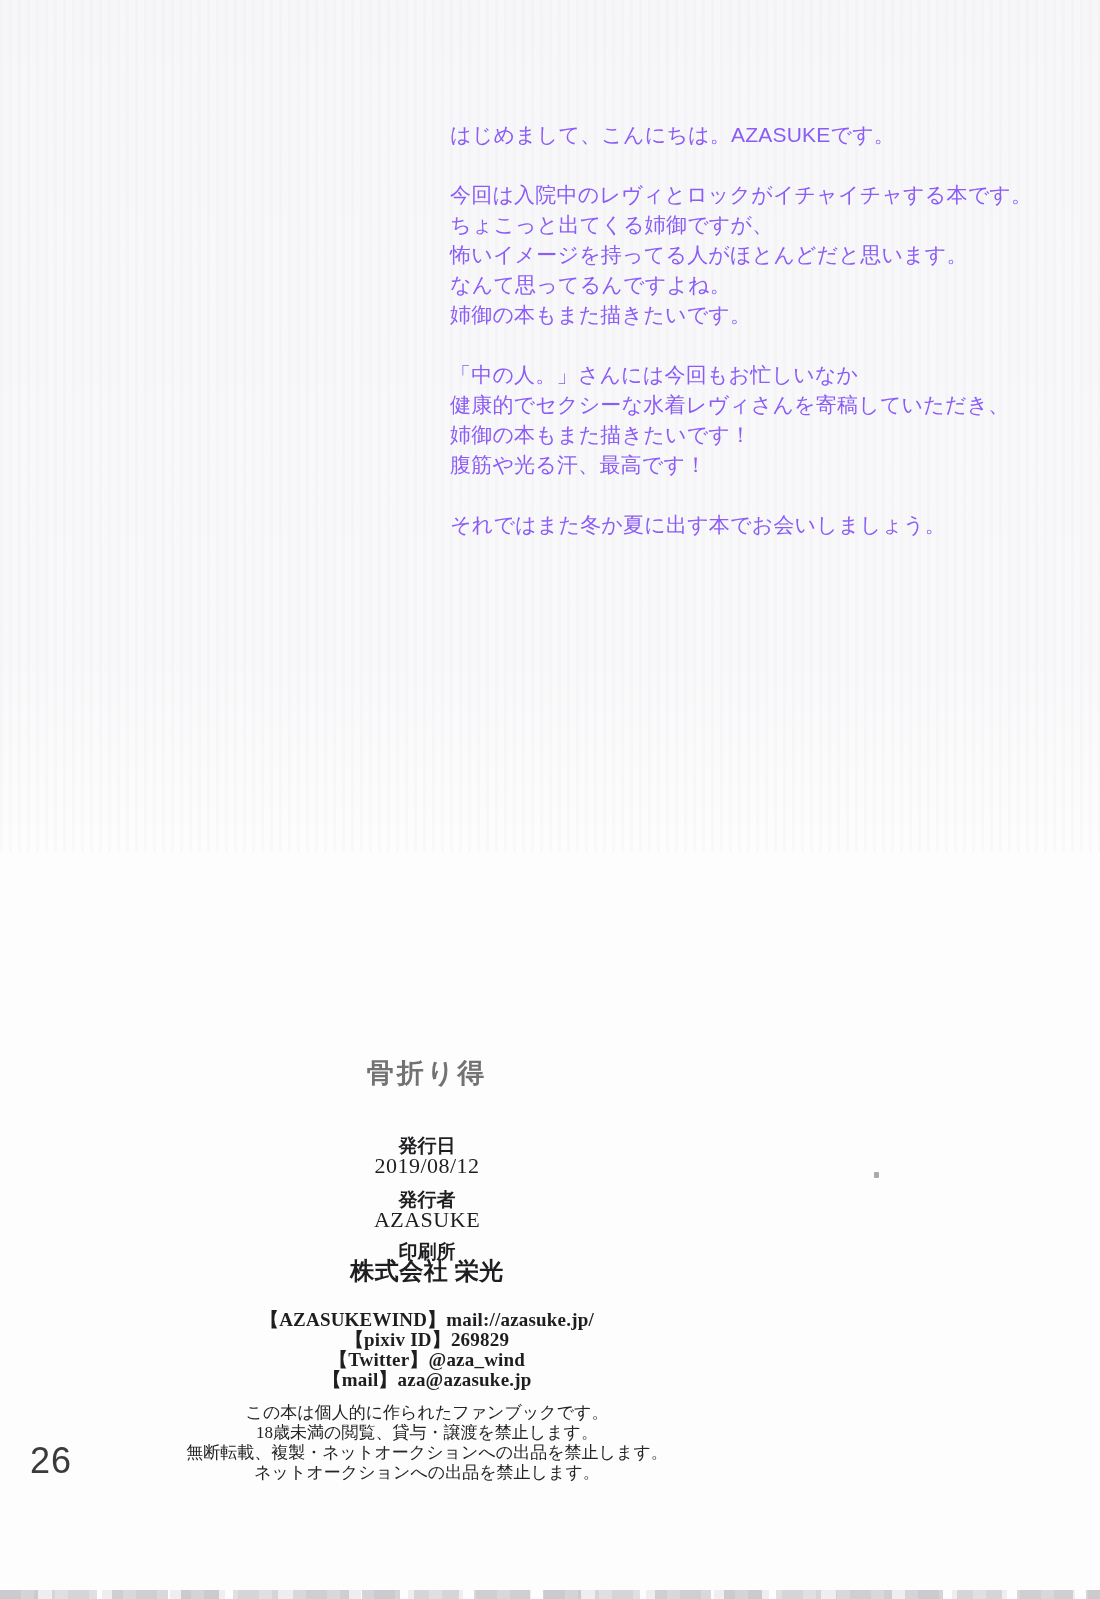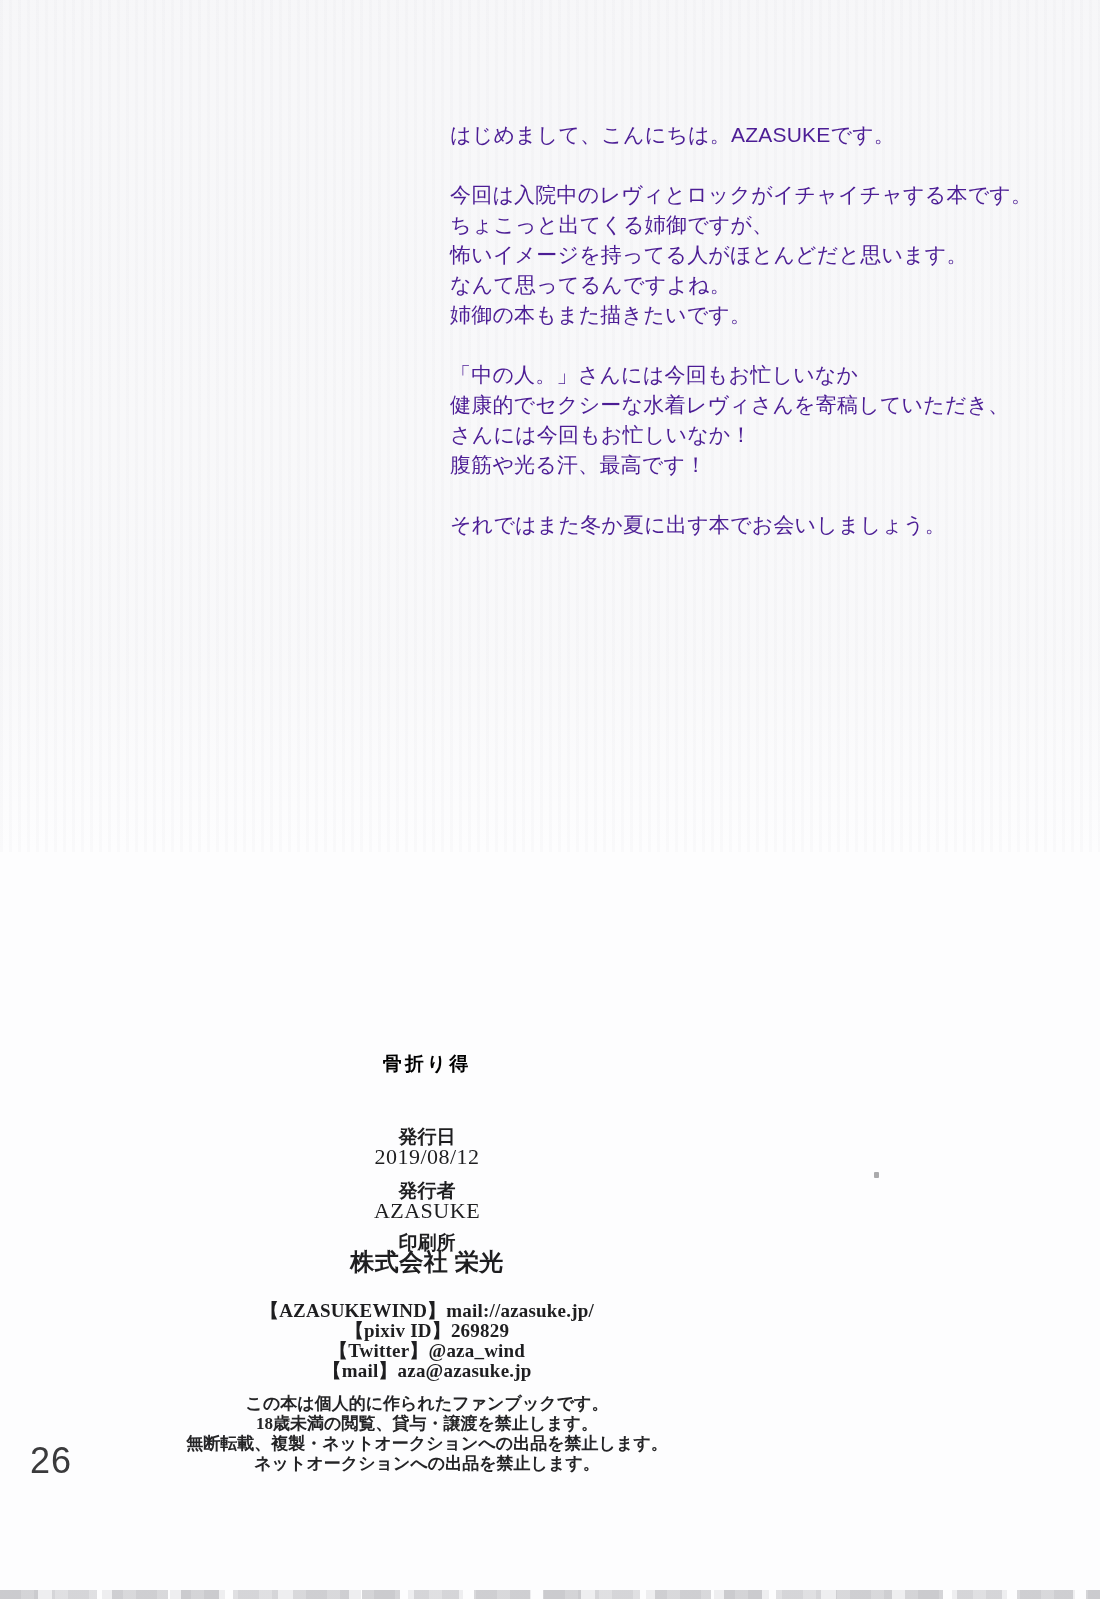--- a/index.html
+++ b/index.html
@@ -16,45 +16,45 @@
   .scan-wash{
     position:absolute;left:0;top:0;width:1100px;height:852px;
     background:
       repeating-linear-gradient(90deg, rgba(214,214,219,.10) 0 3px, rgba(255,255,255,0) 3px 9px),
       linear-gradient(180deg, rgba(229,229,233,.26) 0%, rgba(229,229,233,.18) 78%, rgba(229,229,233,0) 100%);
     pointer-events:none;
   }
   
   .afterword{
     position:absolute;left:450px;top:120px;width:560px;
-    font-size:21px;line-height:30px;color:#4c1d95;
+    font-size:21px;line-height:30px;color:#8b5cf6;
     letter-spacing:.2px;white-space:nowrap;
   }
   .afterword p{margin:0 0 30px 0;}
   .afterword .line{display:block;}
   
   .colophon{
     position:absolute;left:0;top:1042px;width:854px;
     text-align:center;color:#1e1e20;
     font-family:"Liberation Serif","DejaVu Serif",serif;
     white-space:nowrap;
   }
   .book-title{
-    font-size:19px;line-height:30px;font-weight:900;
-    letter-spacing:3px;margin:7px 0 48px 0;color:#000000;
+    font-size:27px;line-height:30px;font-weight:900;
+    letter-spacing:3px;margin:16px 0 48px 0;color:#737373;
   }
   .field{margin:0;}
   .field .label{display:block;font-size:19px;line-height:19px;font-weight:700;}
   .field .value{display:block;font-size:22px;line-height:21px;font-weight:400;letter-spacing:.5px;}
   .field.publisher{margin-top:14px;}
   .field.printer{margin-top:12px;}
   .field.printer .value{font-size:24px;font-weight:700;}
   .contacts{margin-top:28px;font-size:19px;line-height:20px;font-weight:700;letter-spacing:.2px;}
   .contacts .line{display:block;}
-  .disclaimer{margin-top:13px;font-size:17px;line-height:20px;font-weight:700;color:#242426;}
+  .disclaimer{margin-top:13px;font-size:17px;line-height:20px;font-weight:400;color:#242426;}
   .disclaimer .line{display:block;}
   
   .page-number{
     position:absolute;left:30px;top:1444px;
     font-size:36px;line-height:34px;color:#3a3a3c;letter-spacing:1px;
   }
   
   .speck{
     position:absolute;left:874px;top:1172px;width:5px;height:6px;
     background:#8d8d90;border-radius:1px;opacity:.75;
@@ -85,21 +85,21 @@
     <p class="para">
       <span class="line">今回は入院中のレヴィとロックがイチャイチャする本です。</span>
       <span class="line">ちょこっと出てくる姉御ですが、</span>
       <span class="line">怖いイメージを持ってる人がほとんどだと思います。</span>
       <span class="line">なんて思ってるんですよね。</span>
       <span class="line">姉御の本もまた描きたいです。</span>
     </p>
     <p class="para">
       <span class="line">「中の人。」さんには今回もお忙しいなか</span>
       <span class="line">健康的でセクシーな水着レヴィさんを寄稿していただき、</span>
-      <span class="line">さんには今回もお忙しいなか！</span>
+      <span class="line">姉御の本もまた描きたいです！</span>
       <span class="line">腹筋や光る汗、最高です！</span>
     </p>
     <p class="para">
       <span class="line">それではまた冬か夏に出す本でお会いしましょう。</span>
     </p>
   </main>
 
   <section class="colophon">
     <h1 class="book-title">骨折り得</h1>
 

